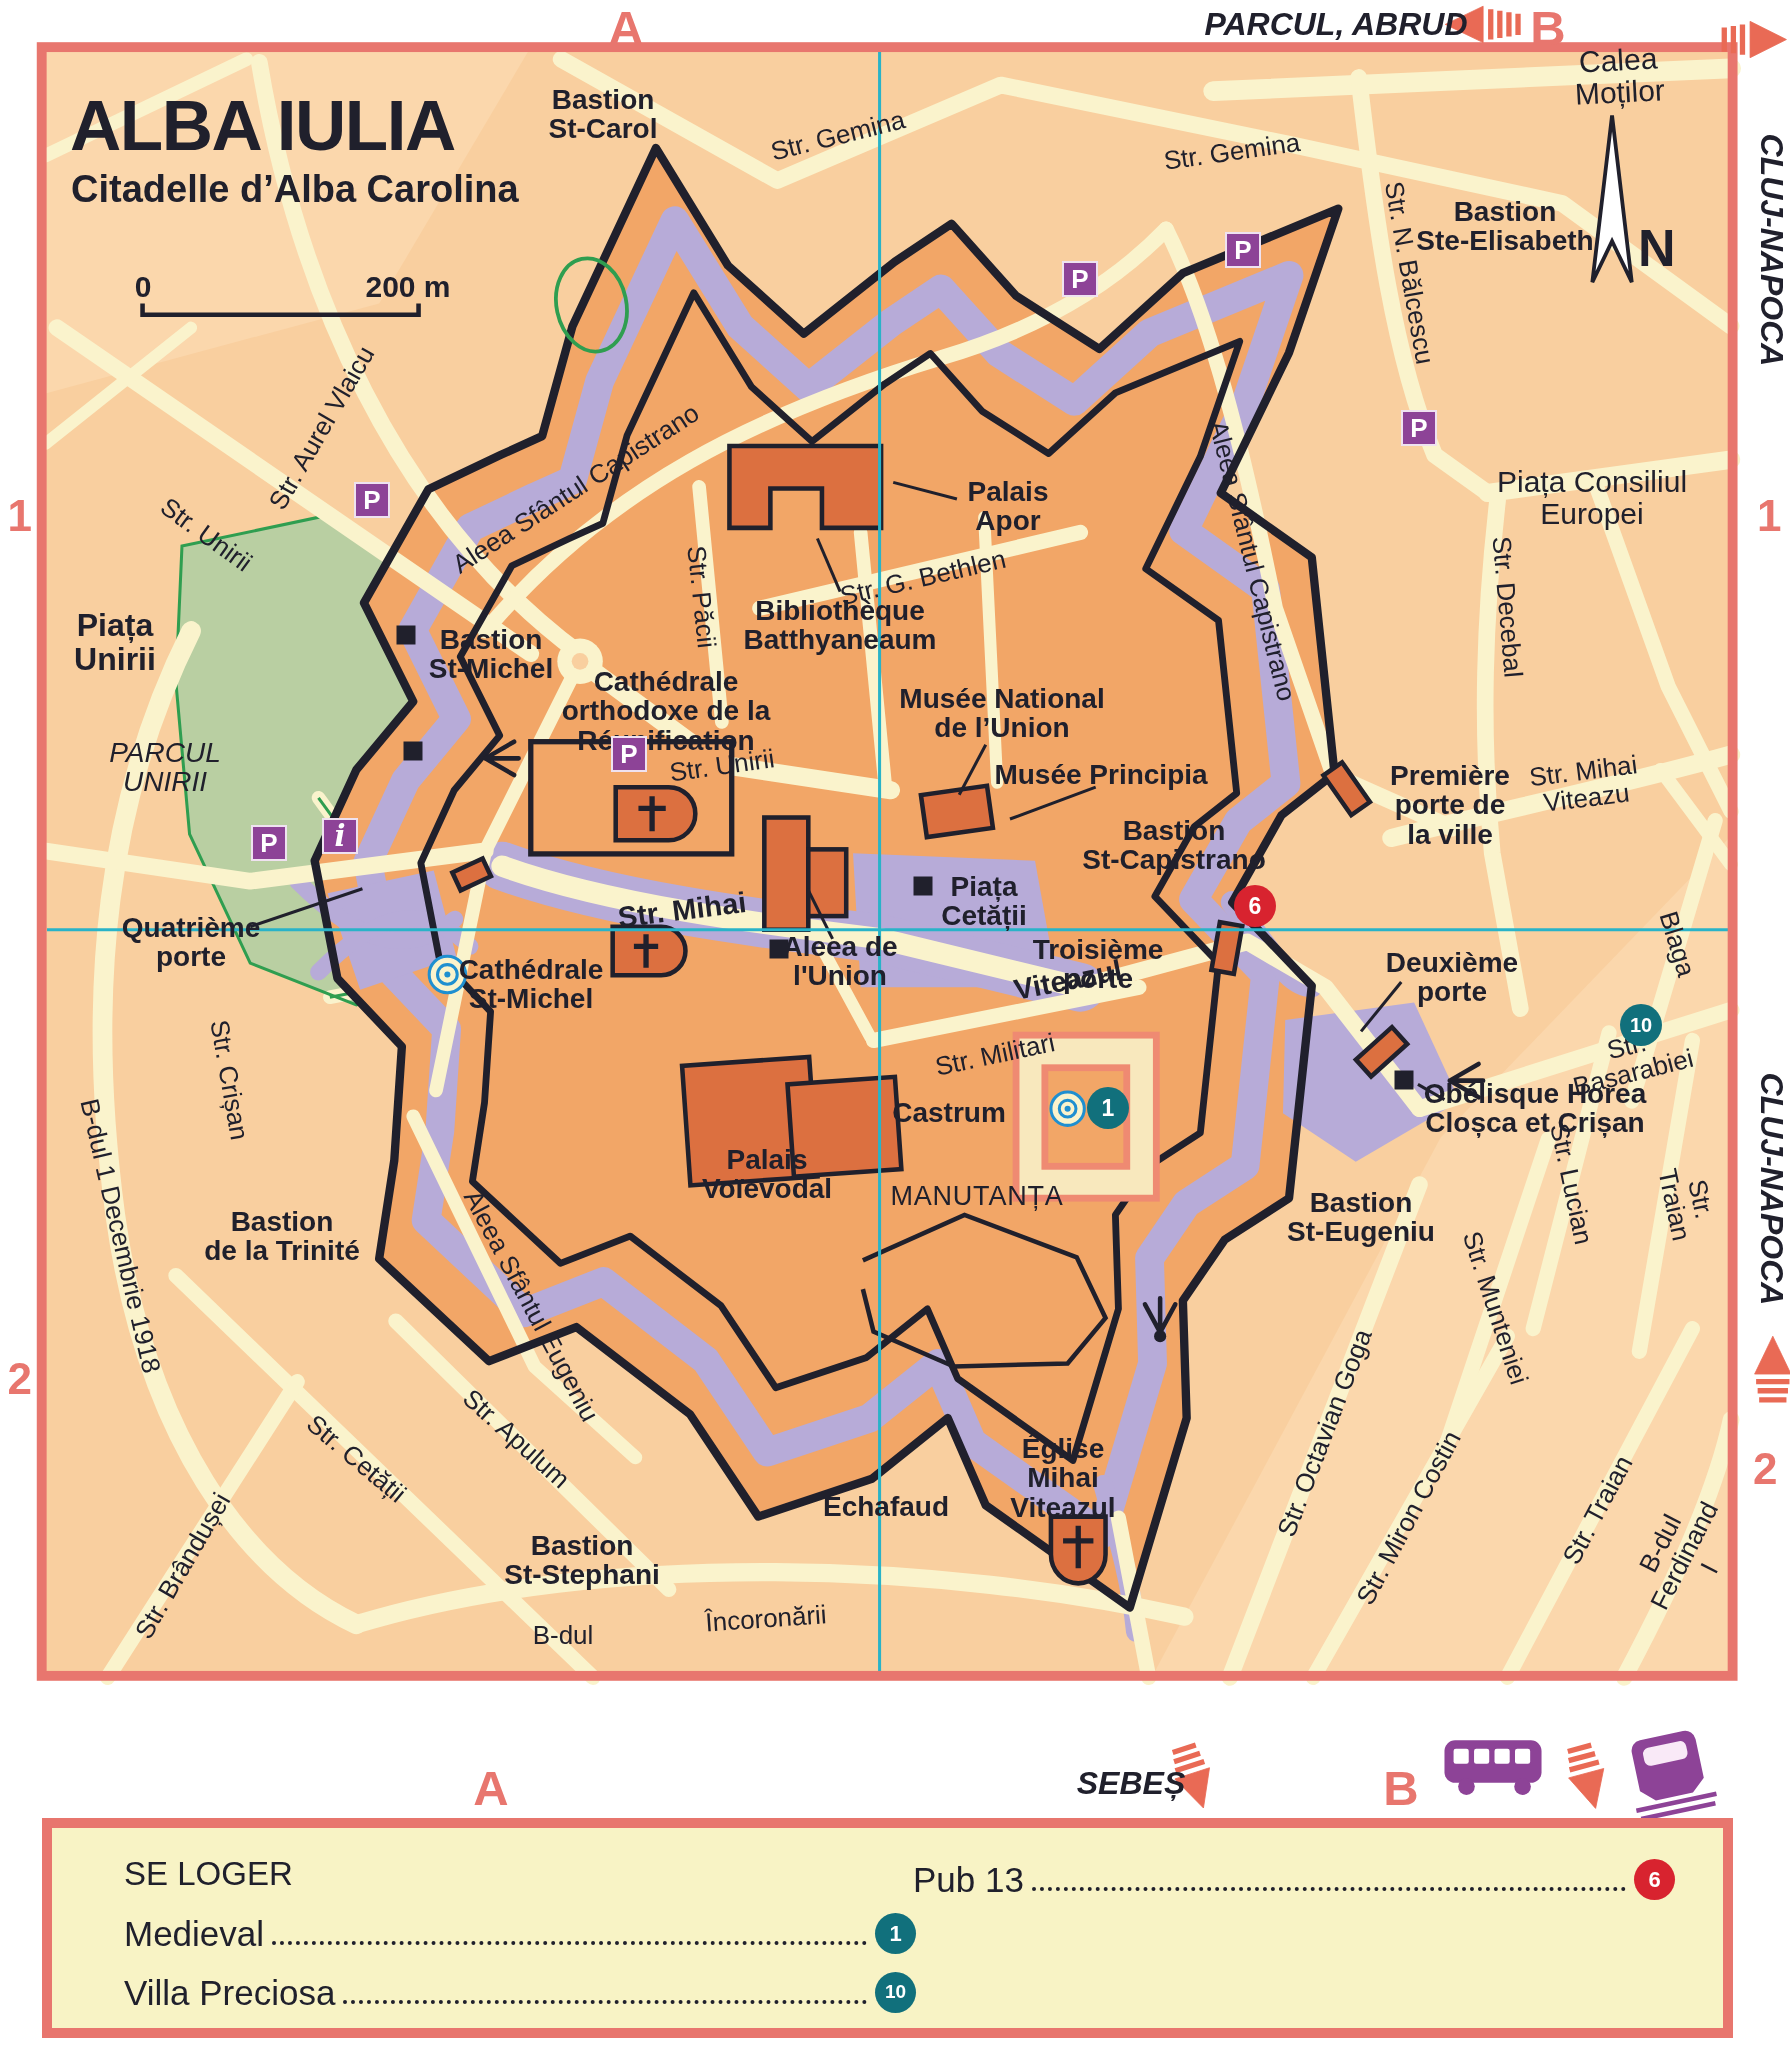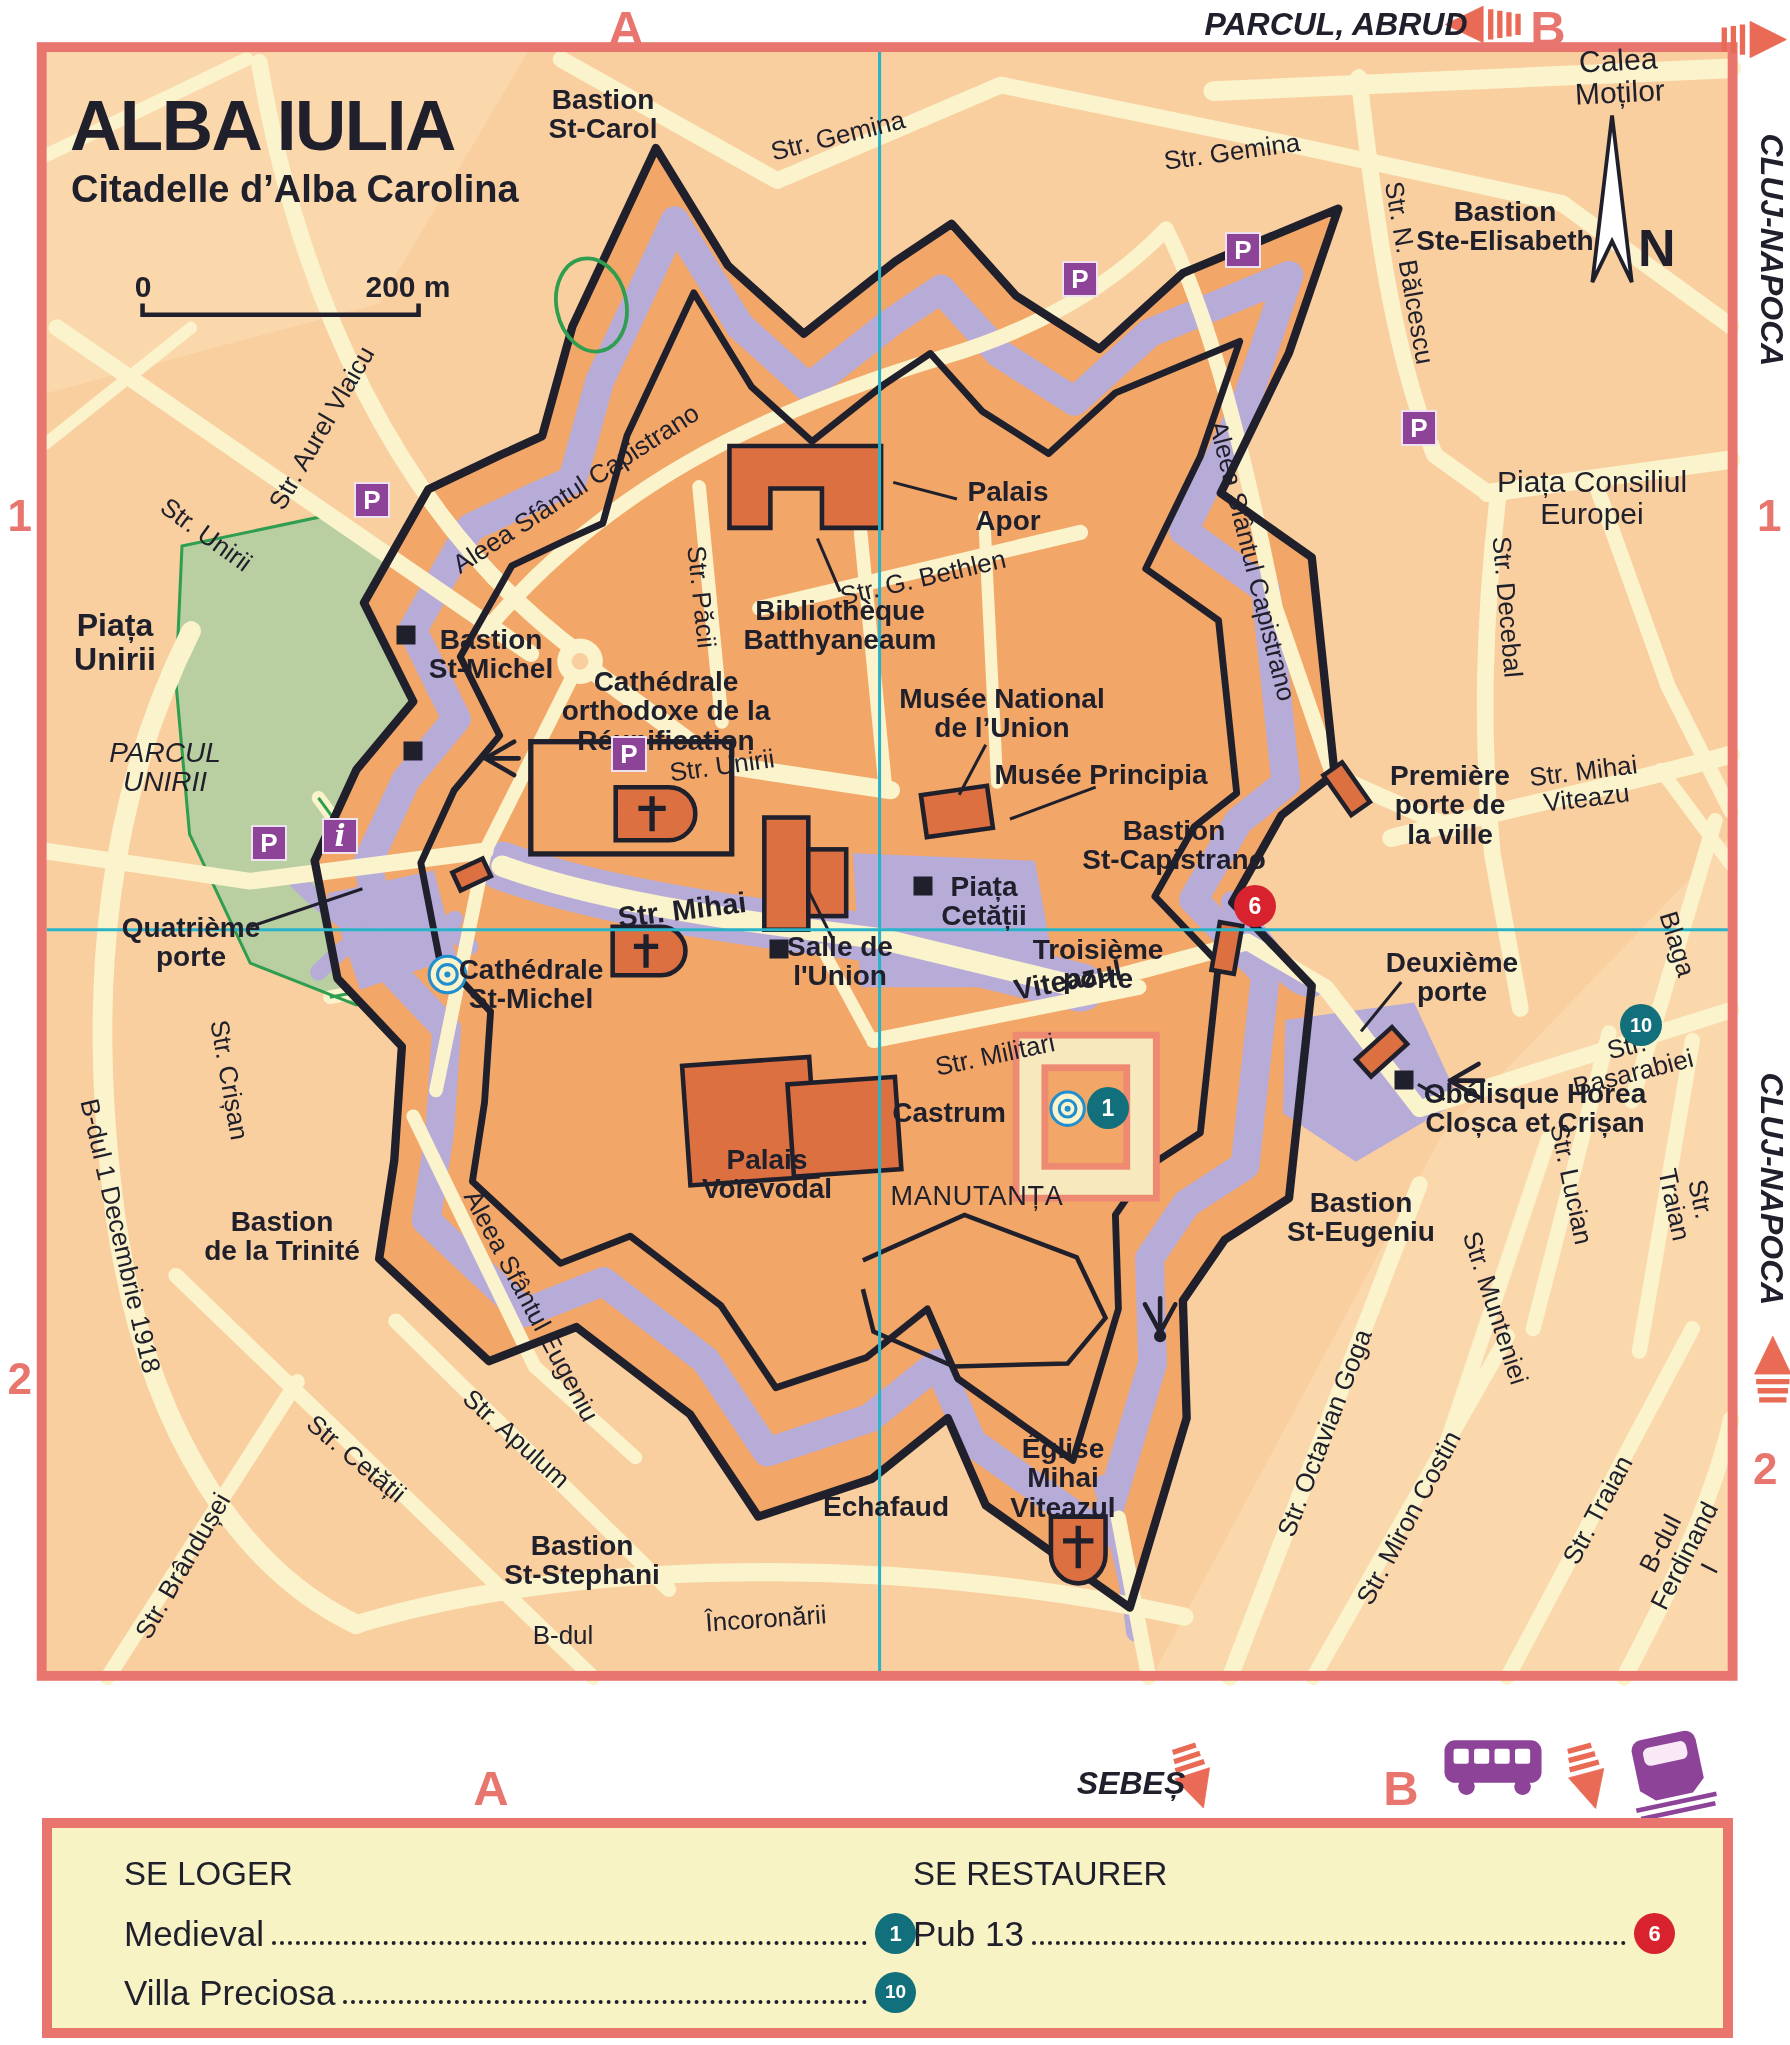--- a/index.html
+++ b/index.html
@@ -333,21 +333,21 @@
 St-Capistrano</div>
       <div class="lbl b" style="left: 1450px; top: 805px; transform: translate(-50%, -50%) rotate(0deg);">Première
 porte de
 la ville</div>
       <div class="lbl b" style="left: 1098px; top: 964px; transform: translate(-50%, -50%) rotate(0deg);">Troisième
 porte</div>
       <div class="lbl b" style="left: 1452px; top: 977px; transform: translate(-50%, -50%) rotate(0deg);">Deuxième
 porte</div>
       <div class="lbl sb" style="left: 682px; top: 910px; transform: translate(-50%, -50%) rotate(-7deg);">Str.    Mihai</div>
       <div class="lbl sb" style="left: 1068px; top: 980px; transform: translate(-50%, -50%) rotate(-11deg);">Viteazul</div>
-      <div class="lbl b" style="left: 840px; top: 961px; transform: translate(-50%, -50%) rotate(0deg);">Salle de
+      <div class="lbl b" style="left: 840px; top: 961px; transform: translate(-50%, -50%) rotate(0deg);">Aleea de
 l'Union</div>
       <div class="lbl b" style="left: 531px; top: 984px; transform: translate(-50%, -50%) rotate(0deg);">Cathédrale
 St-Michel</div>
       <div class="lbl s" style="left: 995px; top: 1055px; transform: translate(-50%, -50%) rotate(-12deg);">Str. Militari</div>
       <div class="lbl b" style="left: 949px; top: 1113px; transform: translate(-50%, -50%) rotate(0deg);">Castrum</div>
       <div class="lbl mn" style="left: 977px; top: 1196px; transform: translate(-50%, -50%) rotate(0deg);">MANUTANȚA</div>
       <div class="lbl b" style="left: 767px; top: 1174px; transform: translate(-50%, -50%) rotate(0deg);">Palais
 Voïevodal</div>
       <div class="lbl s" style="left: 120px; top: 1236px; transform: translate(-50%, -50%) rotate(77deg);">B-dul 1 Decembrie 1918</div>
       <div class="lbl s" style="left: 229px; top: 1080px; transform: translate(-50%, -50%) rotate(80deg);">Str. Crișan</div>
@@ -407,21 +407,20 @@
             <span class="lnum teal">1</span>
           </div>
           <div class="lrow">
             <span class="lname">Villa Preciosa</span>
             <span class="ldots"></span>
             <span class="lnum teal" style="font-size: 19px;">10</span>
           </div>
         </div>
   </div>
   <div class="lcol c2">
-    <div class="lhead">SE RESTAURER</div>
     <div id="din-rows">
           <div class="lrow">
             <span class="lname">Pub 13</span>
             <span class="ldots"></span>
             <span class="lnum red">6</span>
           </div>
         </div>
   </div>
 </div>
 

